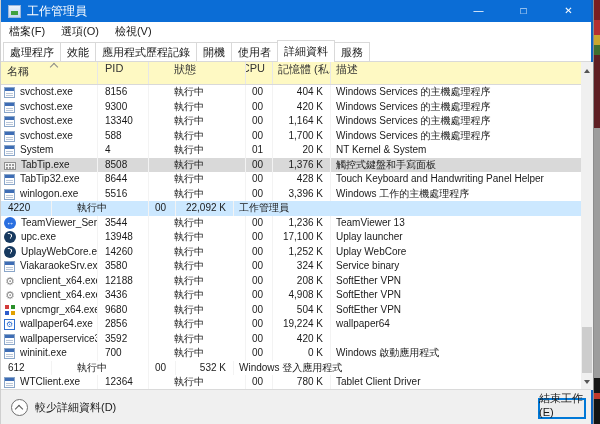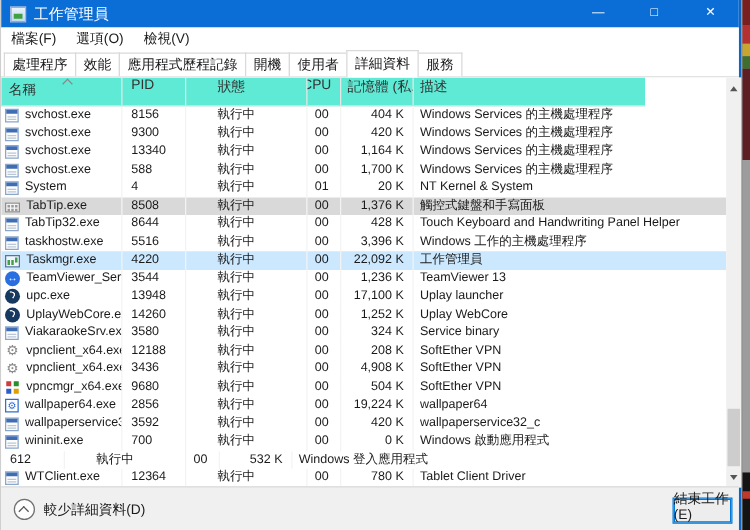--- a/index.html
+++ b/index.html
@@ -27,22 +27,22 @@
   .menu-item:first-child{padding-left:8px;}
   
   .tabbar{position:absolute;left:0;top:40px;right:0;height:22px;background:#fff;
           border-bottom:1px solid #d9d9d9;display:flex;align-items:flex-end;
           font-size:11px;color:#1a1a1a;box-sizing:border-box;padding-left:2px;}
   .tab{height:18px;line-height:18px;padding:0 6px;border:1px solid #d9d9d9;border-bottom:none;
        margin-right:-1px;background:#fff;position:relative;}
   .tab.active{height:21px;line-height:21px;margin-bottom:-1px;z-index:2;background:#fff;}
   
   .list{position:absolute;left:0;top:62px;width:592px;height:328px;background:#fff;overflow:hidden;}
-  .hdr{position:absolute;left:0;top:0;width:515px;height:23px;display:flex;
-       border-bottom:1px solid #d9d9d9;box-sizing:border-box;background:#5eead4;
+  .hdr{position:absolute;left:0;top:0;width:580px;height:23px;display:flex;
+       border-bottom:1px solid #d9d9d9;box-sizing:border-box;background:#fef9c3;
        font-size:11px;color:#333;}
   .hc{box-sizing:border-box;border-right:1px solid #e7e7e7;display:flex;align-items:flex-start;
       padding-bottom:3px;overflow:hidden;white-space:nowrap;position:relative;}
   .rows{position:absolute;left:0;top:23px;width:580px;}
   .row{display:flex;height:14.5px;align-items:center;font-size:10px;color:#1a1a1a;}
   .row.hl-gray{background:#d9d9d9;}
   .row.hl-blue{background:#cce8ff;}
   .cell{box-sizing:border-box;height:14.5px;line-height:14.5px;border-right:1px solid #f3f3f3;
         overflow:hidden;white-space:nowrap;}
   .c0{width:97px;display:flex;align-items:center;padding-left:3px;}
@@ -243,33 +243,29 @@
           </div>
           <div class="cell c1">8644</div>
           <div class="cell c2">執行中</div>
           <div class="cell c3">00</div>
           <div class="cell c4">428 K</div>
           <div class="cell c5">Touch Keyboard and Handwriting Panel Helper</div>
         </div>
         <div class="row">
           <div class="cell c0">
             <span class="ic ic-exe"></span>
-            <span>taskhostw.exe</span>
+            <span>winlogon.exe</span>
           </div>
           <div class="cell c1">5516</div>
           <div class="cell c2">執行中</div>
           <div class="cell c3">00</div>
           <div class="cell c4">3,396 K</div>
           <div class="cell c5">Windows 工作的主機處理程序</div>
         </div>
         <div class="row hl-blue">
-          <div class="cell c0">
-            <span class="ic ic-taskmgr"></span>
-            <span>Taskmgr.exe</span>
-          </div>
           <div class="cell c1">4220</div>
           <div class="cell c2">執行中</div>
           <div class="cell c3">00</div>
           <div class="cell c4">22,092 K</div>
           <div class="cell c5">工作管理員</div>
         </div>
         <div class="row">
           <div class="cell c0">
             <span class="ic ic-teamviewer"></span>
             <span>TeamViewer_Servic...</span>
@@ -359,21 +355,20 @@
         </div>
         <div class="row">
           <div class="cell c0">
             <span class="ic ic-exe"></span>
             <span>wallpaperservice32...</span>
           </div>
           <div class="cell c1">3592</div>
           <div class="cell c2">執行中</div>
           <div class="cell c3">00</div>
           <div class="cell c4">420 K</div>
-          <div class="cell c5">wallpaperservice32_c</div>
         </div>
         <div class="row">
           <div class="cell c0">
             <span class="ic ic-exe"></span>
             <span>wininit.exe</span>
           </div>
           <div class="cell c1">700</div>
           <div class="cell c2">執行中</div>
           <div class="cell c3">00</div>
           <div class="cell c4">0 K</div>

